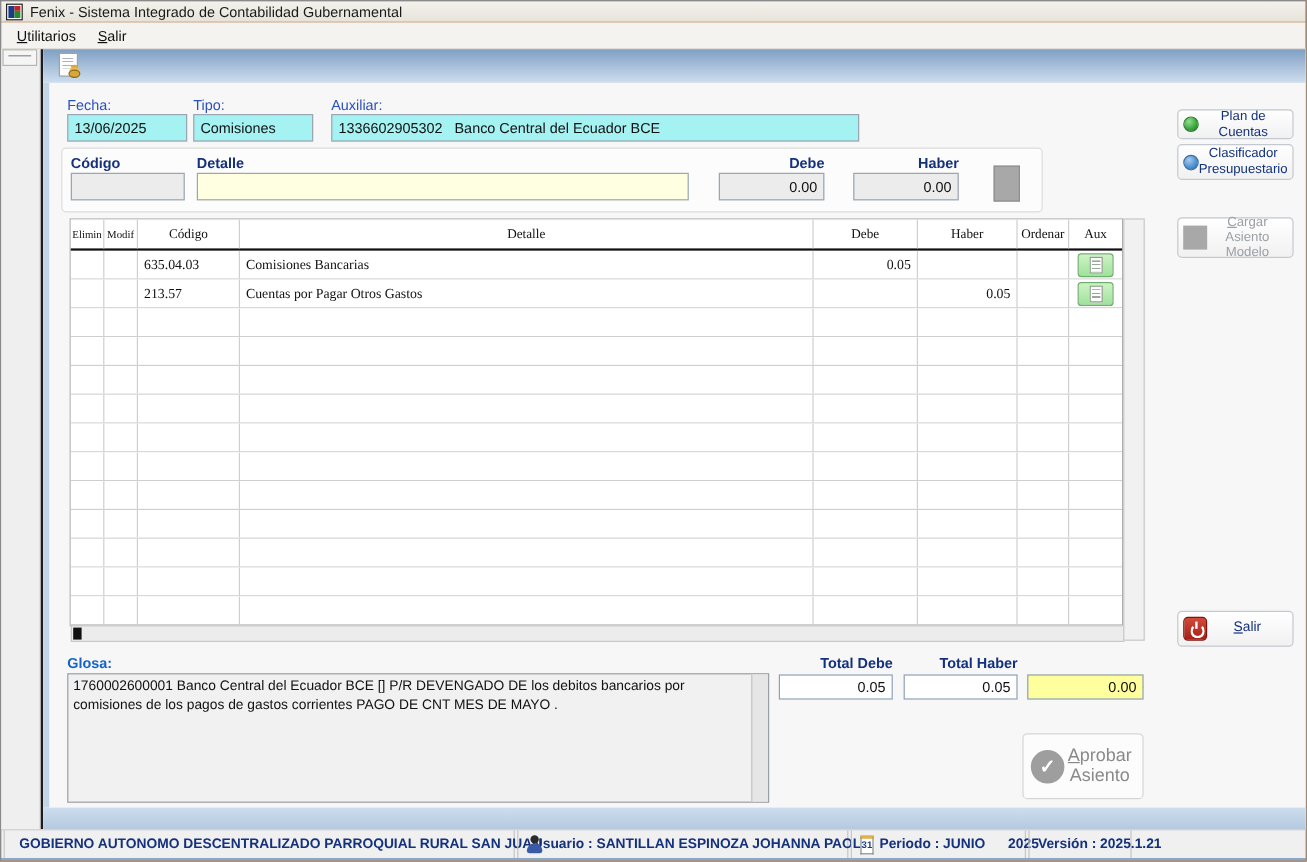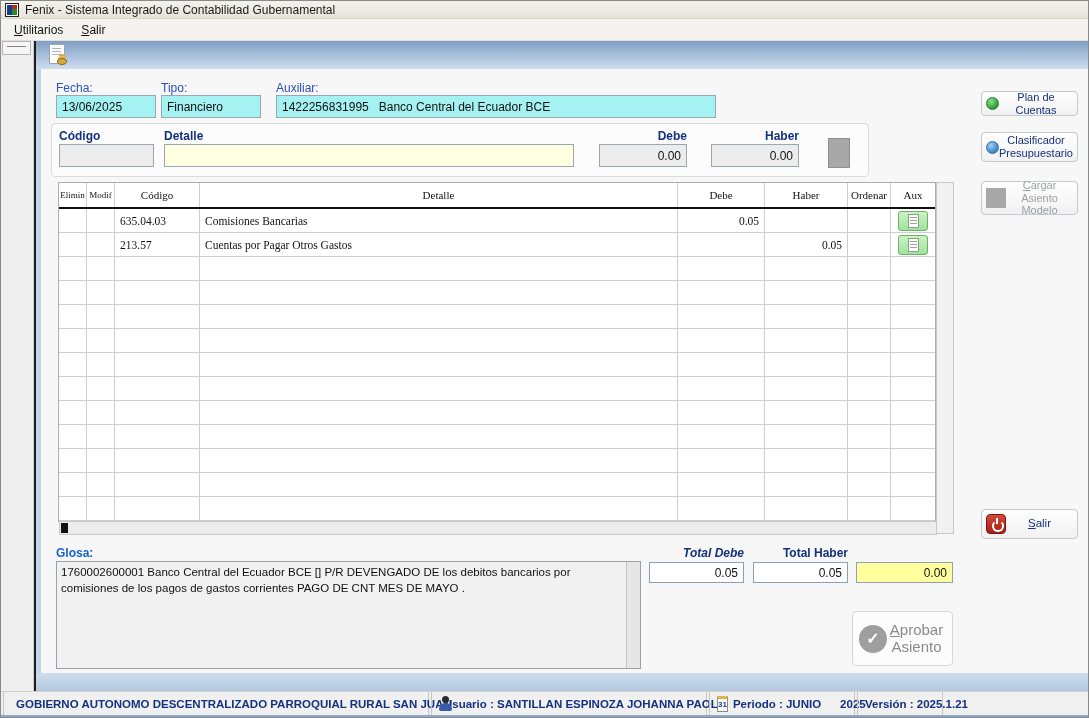--- a/index.html
+++ b/index.html
@@ -130,23 +130,23 @@
       <div class="panel-header">
         <div class="doc-coins-icon"></div>
       </div>
       <div class="panel-left-strip"></div>
       <div class="panel-bottom-strip"></div>
     </div>
 
     <div class="lbl-blue" style="left:55px;top:40px;">Fecha:</div>
     <div class="field cyan" style="left:55px;top:54px;width:100px;">13/06/2025</div>
     <div class="lbl-blue" style="left:160px;top:40px;">Tipo:</div>
-    <div class="field cyan" style="left:160px;top:54px;width:100px;">Financiero</div>
+    <div class="field cyan" style="left:160px;top:54px;width:100px;">Comisiones</div>
     <div class="lbl-blue" style="left:275px;top:40px;">Auxiliar:</div>
-    <div class="field cyan" style="left:275px;top:54px;width:440px;">1422256831995   Banco Central del Ecuador BCE</div>
+    <div class="field cyan" style="left:275px;top:54px;width:440px;">1336602905302   Banco Central del Ecuador BCE</div>
 
     <div class="entry-box"></div>
     <div class="lbl-navy" style="left:58px;top:88px;">Código</div>
     <div class="field gray" style="left:58px;top:103px;width:95px;"></div>
     <div class="lbl-navy" style="left:163px;top:88px;">Detalle</div>
     <div class="field yellowish" style="left:163px;top:103px;width:410px;"></div>
     <div class="lbl-navy" style="left:598px;top:88px;width:88px;text-align:right;">Debe</div>
     <div class="field gray num" style="left:598px;top:103px;width:88px;">0.00</div>
     <div class="lbl-navy" style="left:710px;top:88px;width:88px;text-align:right;">Haber</div>
     <div class="field gray num" style="left:710px;top:103px;width:88px;">0.00</div>
@@ -308,21 +308,21 @@
             <div class="hthumb"></div>
           </div>
       </div>
       <div class="vscroll"></div>
     </div>
 
     <div class="side-btn" style="top:50px;height:25px;">
       <div class="sphere green"></div>
       <div class="txt">Plan de Cuentas</div>
     </div>
-    <div class="side-btn" style="top:79px;height:30px;margin-top:12px;">
+    <div class="side-btn" style="top:79px;height:30px;">
       <div class="sphere blue"></div>
       <div class="txt">
         <span>Clasificador</span><br><span>Presupuestario</span>
       </div>
     </div>
     <div class="side-btn disabled" style="top:140px;height:34px;">
       <div class="gray-sq-icon"></div>
       <div class="txt">
         <span><u>C</u>argar Asiento</span><br><span>Modelo</span>
       </div>
@@ -331,21 +331,21 @@
       <div class="power-icon"></div>
       <div class="txt" style="font-size:11.5px;"><u>S</u>alir</div>
     </div>
 
     <div class="lbl-blue" style="left:55px;top:505px;font-weight:bold;color:#1464c8;">Glosa:</div>
     <div class="glosa-box">
       <span>1760002600001 Banco Central del Ecuador BCE  [] P/R DEVENGADO DE los debitos bancarios por comisiones de los pagos de gastos corrientes PAGO DE CNT MES DE MAYO .</span>
       <div class="glosa-scroll"></div>
     </div>
 
-    <div class="lbl-navy" style="left:648px;top:505px;width:95px;text-align:right;font-style:italic;">Total Debe</div>
+    <div class="lbl-navy" style="left:648px;top:505px;width:95px;text-align:right;">Total Debe</div>
     <div class="field num total-field" style="left:648px;width:95px;border-color:#8ca0b8;">0.05</div>
     <div class="lbl-navy" style="left:752px;top:505px;width:95px;text-align:right;">Total Haber</div>
     <div class="field num total-field" style="left:752px;width:95px;border-color:#8ca0b8;">0.05</div>
     <div class="lbl-red" style="left:855px;top:505px;width:97px;text-align:right;margin-top:16px;">Diferencia</div>
     <div class="field num total-field" style="left:855px;width:97px;background:#ffff9e;border-color:#8ca0b8;">0.00</div>
 
     <div class="approve-btn">
       <div class="check-circle">✓</div>
       <div class="approve-txt">
         <span><u>A</u>probar</span><br><span>Asiento</span>

